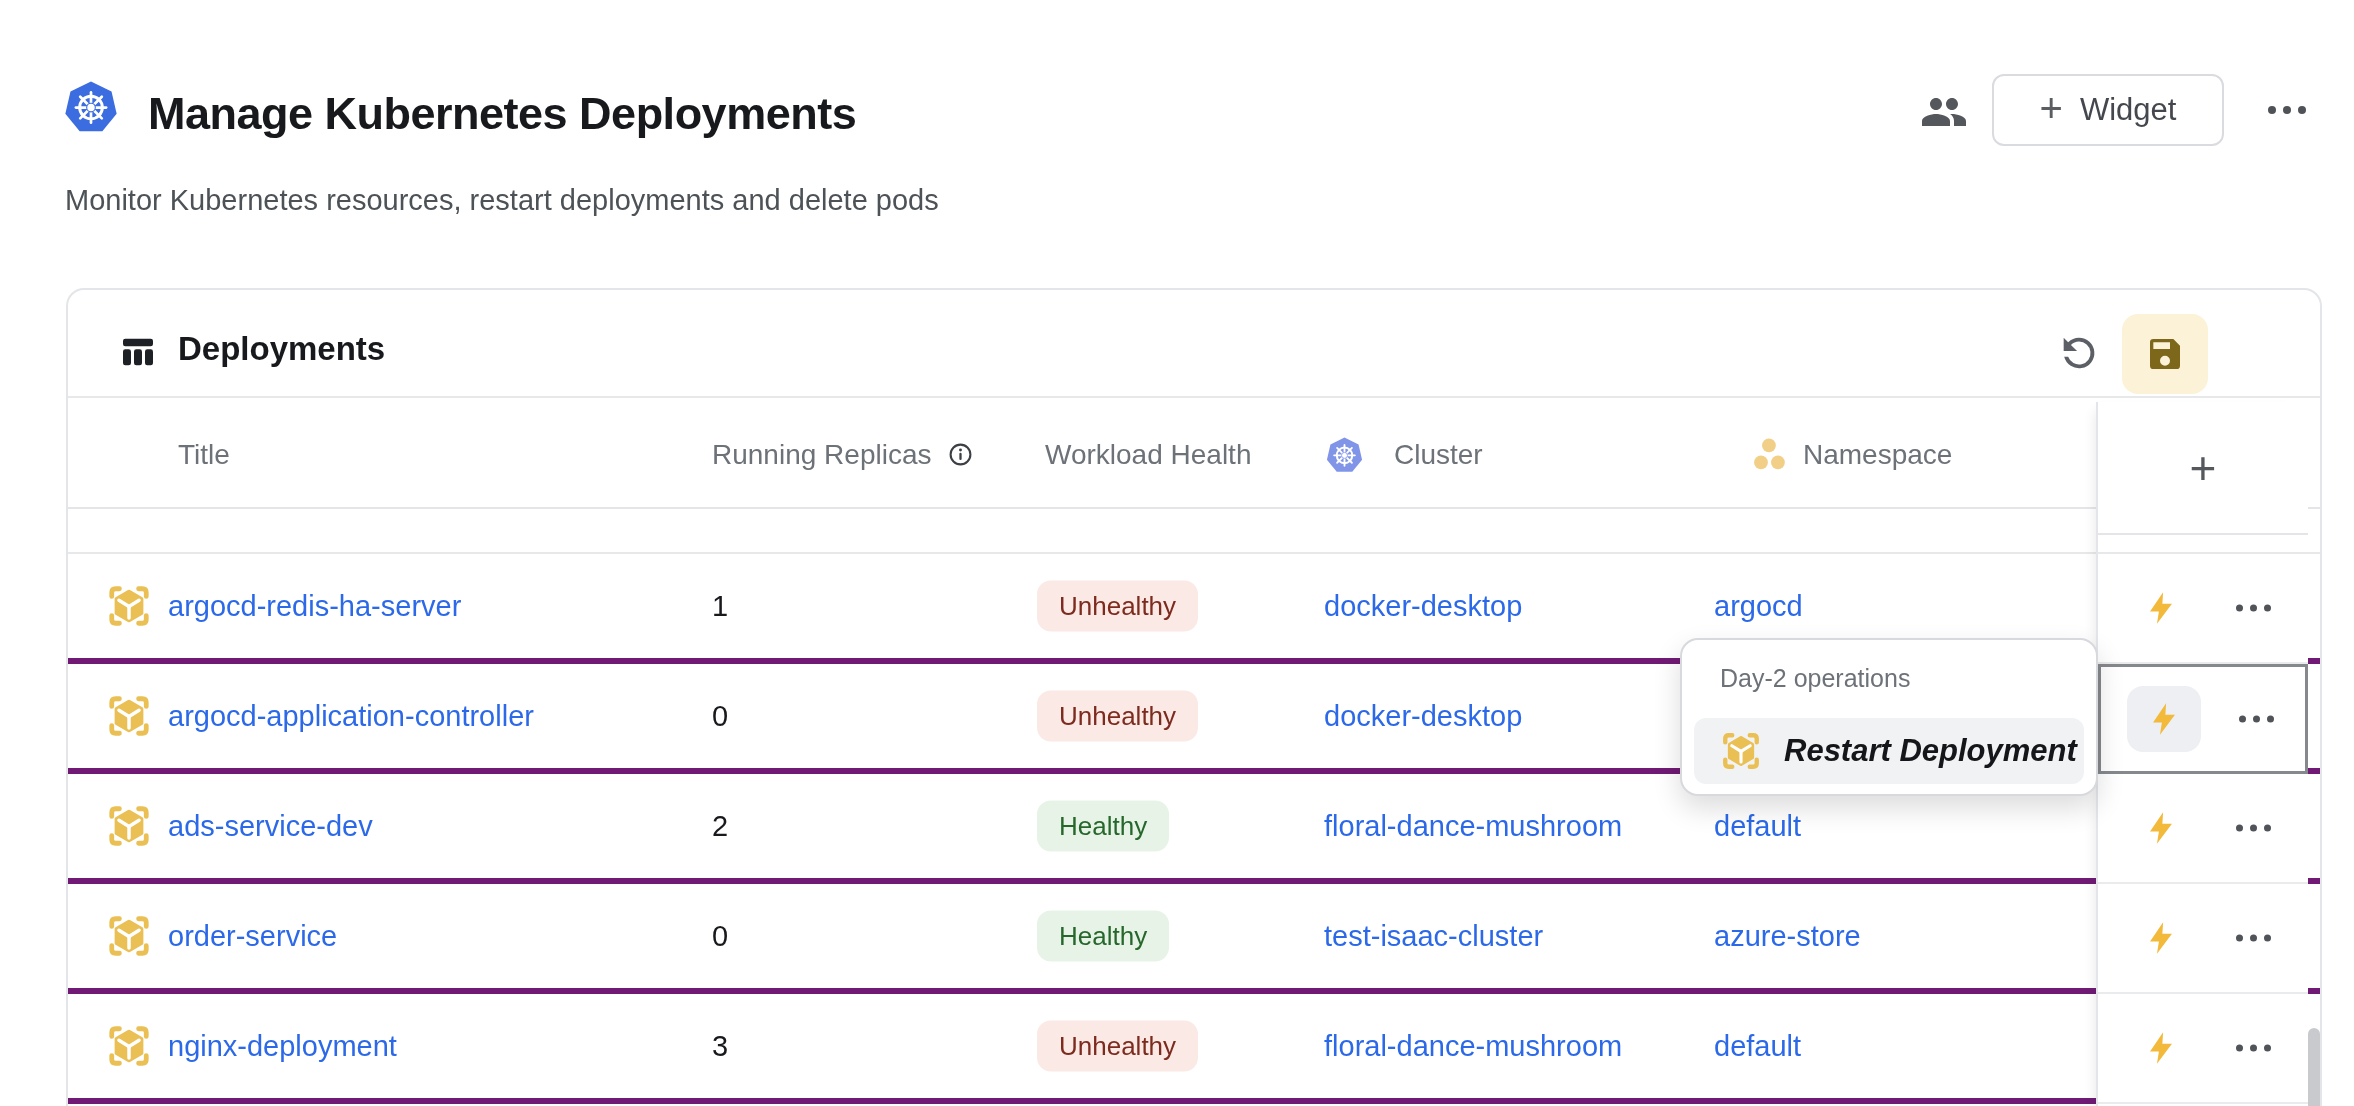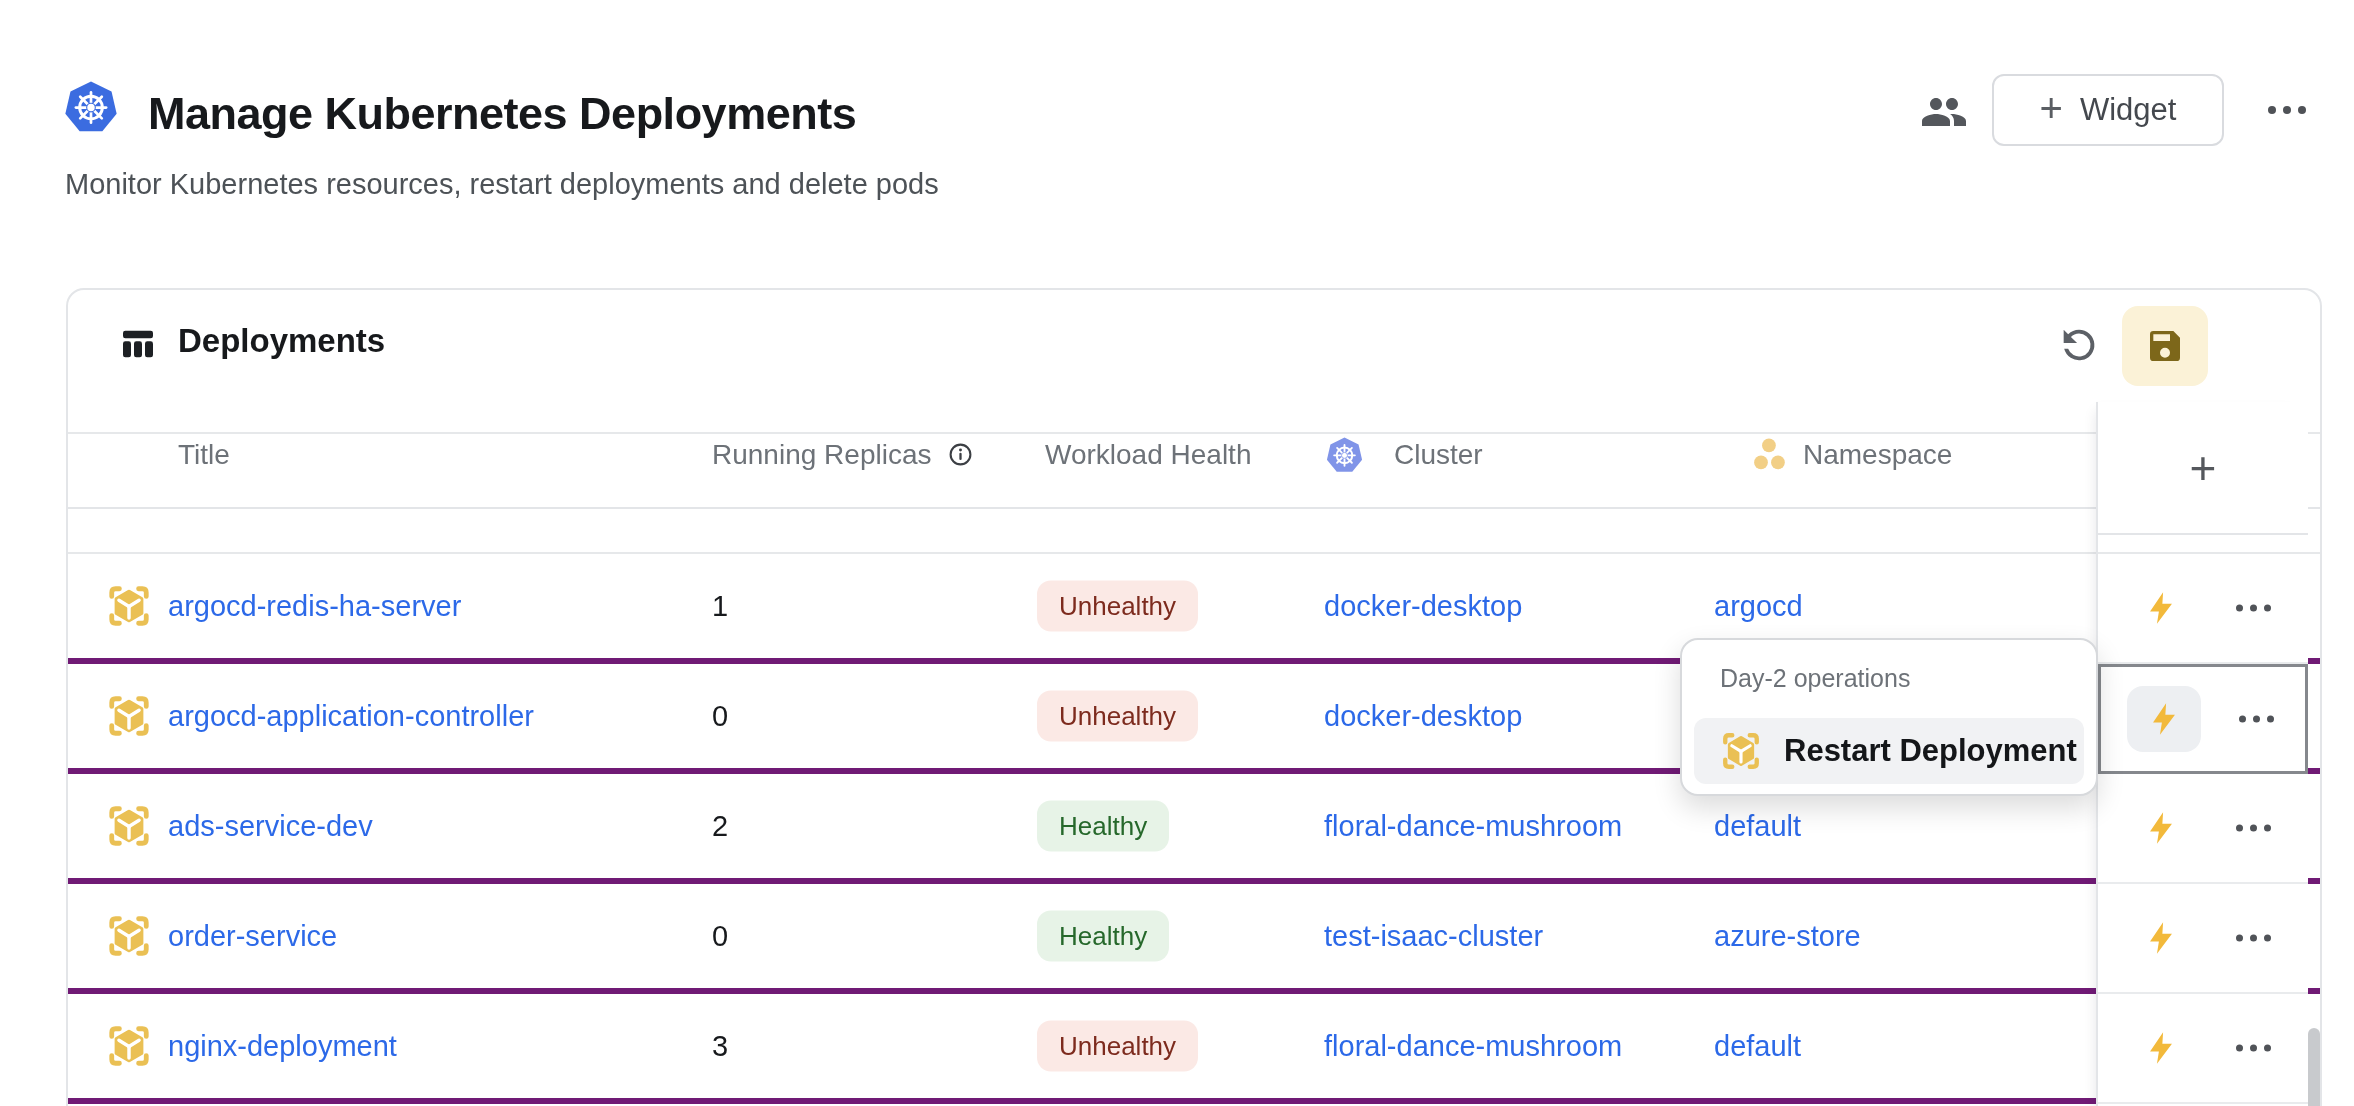--- a/index.html
+++ b/index.html
@@ -3,36 +3,36 @@
 <meta charset="utf-8">
 <style>
   html,body{margin:0;padding:0;background:#fff;}
   .screen{position:relative;width:2354px;height:1106px;background:#fff;overflow:hidden;
           font-family:"Liberation Sans",sans-serif;color:#17191c;}
 
   
   .k8s-logo{position:absolute;left:64px;top:80px;width:54px;height:54px;color:var(--c-k8s-blue,#3b6ce0);}
   .page-title{position:absolute;left:132px;top:72px;margin:16px;font-size:45px;font-weight:700;
               letter-spacing:-.5px;color:#17191c;white-space:nowrap;}
-  .page-subtitle{position:absolute;left:65px;top:168px;font-size:29px;color:#4d5257;white-space:nowrap;}
+  .page-subtitle{position:absolute;left:65px;top:184px;font-size:29px;color:#4d5257;white-space:nowrap;}
   .users-btn{position:absolute;left:1918px;top:88px;width:52px;height:48px;border:none;background:none;
              padding:0;color:#54575c;cursor:pointer;}
   .widget-btn{position:absolute;left:1992px;top:74px;width:232px;height:72px;box-sizing:border-box;
               border:2px solid #d9dbdf;border-radius:12px;background:#fff;cursor:pointer;
               display:flex;align-items:center;justify-content:center;gap:17px;
               font-family:inherit;font-size:31px;color:#44484e;}
   .widget-plus{font-size:40px;font-weight:400;color:#5a5e63;line-height:1;margin-top:-4px;}
   .dots{display:flex;align-items:center;gap:7px;}
   .dots i{display:block;width:8px;height:8px;border-radius:50%;background:#4f5257;}
   .head-ellipsis{position:absolute;left:2262px;top:100px;border:none;background:none;padding:6px;cursor:pointer;}
 
   
   .card{position:absolute;left:66px;top:288px;width:2256px;height:840px;box-sizing:border-box;
         border:2px solid #e3e5e8;border-radius:18px;background:#fff;overflow:hidden;}
-  .card-head{position:absolute;left:0;top:0;width:100%;height:144px;box-sizing:border-box;
+  .card-head{position:absolute;left:0;top:8px;width:100%;height:100px;box-sizing:border-box;
              border-bottom:2px solid #e6e8ea;}
   .columns-icon{position:absolute;left:50px;top:34px;width:40px;height:40px;color:#1d2024;}
   .card-title{position:absolute;left:110px;top:32px;margin:0;font-size:33px;font-weight:700;color:#17191c;}
   .undo-btn{position:absolute;left:1988px;top:32px;width:46px;height:46px;border:none;background:none;
             padding:0;color:#5c6066;cursor:pointer;}
   .save-btn{position:absolute;left:2054px;top:16px;width:86px;height:80px;border:none;cursor:pointer;
             background:var(--c-save-bg,#fbf2d7);border-radius:16px;display:flex;align-items:center;
             justify-content:center;color:var(--c-save-icon,#7d671a);}
 
   
@@ -78,21 +78,21 @@
   
   .scroll-thumb{position:absolute;left:2240px;top:738px;width:12px;height:120px;border-radius:7px;background:#c8cacd;}
 
   
   .popup{position:absolute;left:1680px;top:638px;width:418px;height:158px;box-sizing:border-box;z-index:60;
          background:#fff;border:2px solid #d7d9dc;border-radius:18px;box-shadow:0 12px 28px rgba(0,0,0,.14);}
   .popup-title{position:absolute;left:38px;top:24px;font-size:25px;color:#6d7278;white-space:nowrap;}
   .popup-item{position:absolute;left:12px;right:12px;top:78px;height:66px;box-sizing:border-box;cursor:pointer;
               background:#f1f2f4;border-radius:12px;display:flex;align-items:center;gap:22px;padding-left:26px;}
   .popup-cube{width:42px;height:42px;color:var(--c-amber,#eac054);flex:none;}
-  .popup-item-label{font-size:31px;font-weight:700;color:#141619;white-space:nowrap;}
+  .popup-item-label{font-size:31px;font-weight:700;color:#141619;white-space:nowrap;font-style:italic;}
 </style>
 </head>
 <body>
 
 <svg width="0" height="0" style="position:absolute" aria-hidden="true">
   <defs>
     <symbol id="sym-k8s" viewBox="0 0 100 100">
       <polygon points="50,3 88,21.5 97.5,62.5 71,95 29,95 2.5,62.5 12,21.5" fill="currentColor"></polygon>
       <g stroke="#fff" stroke-width="5" stroke-linecap="round">
         <line x1="50" y1="51" x2="50" y2="23"></line>

